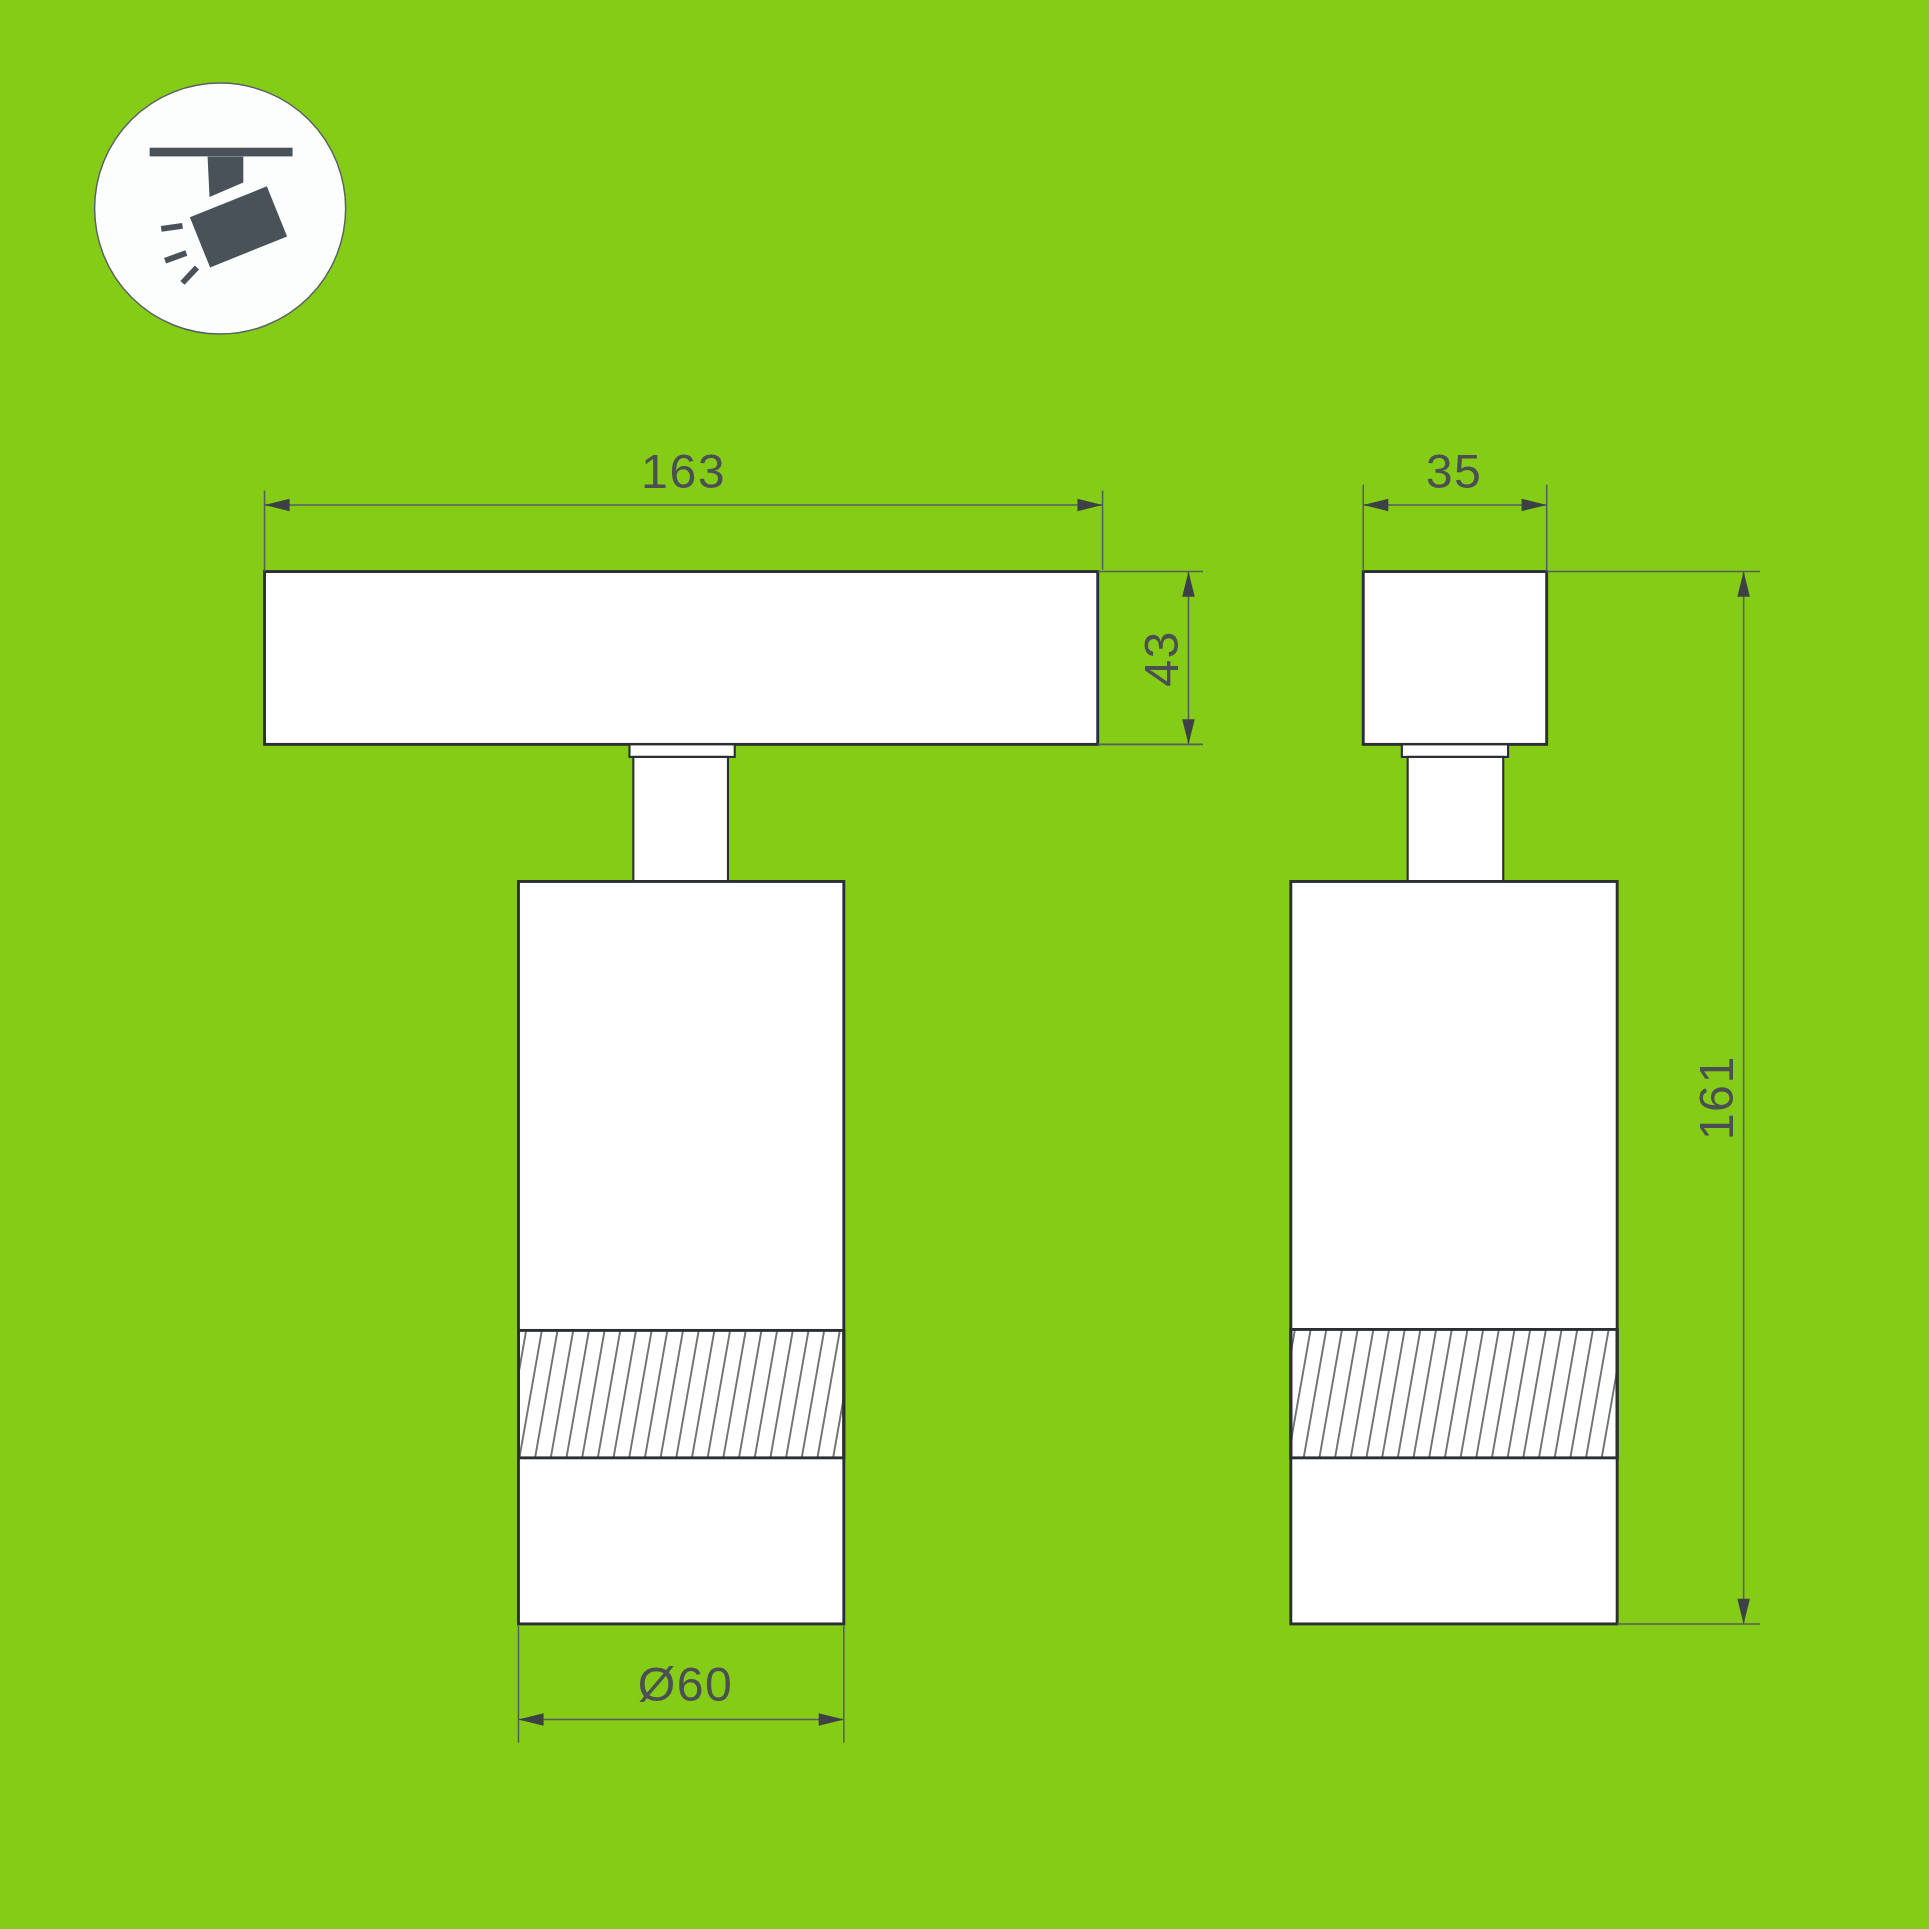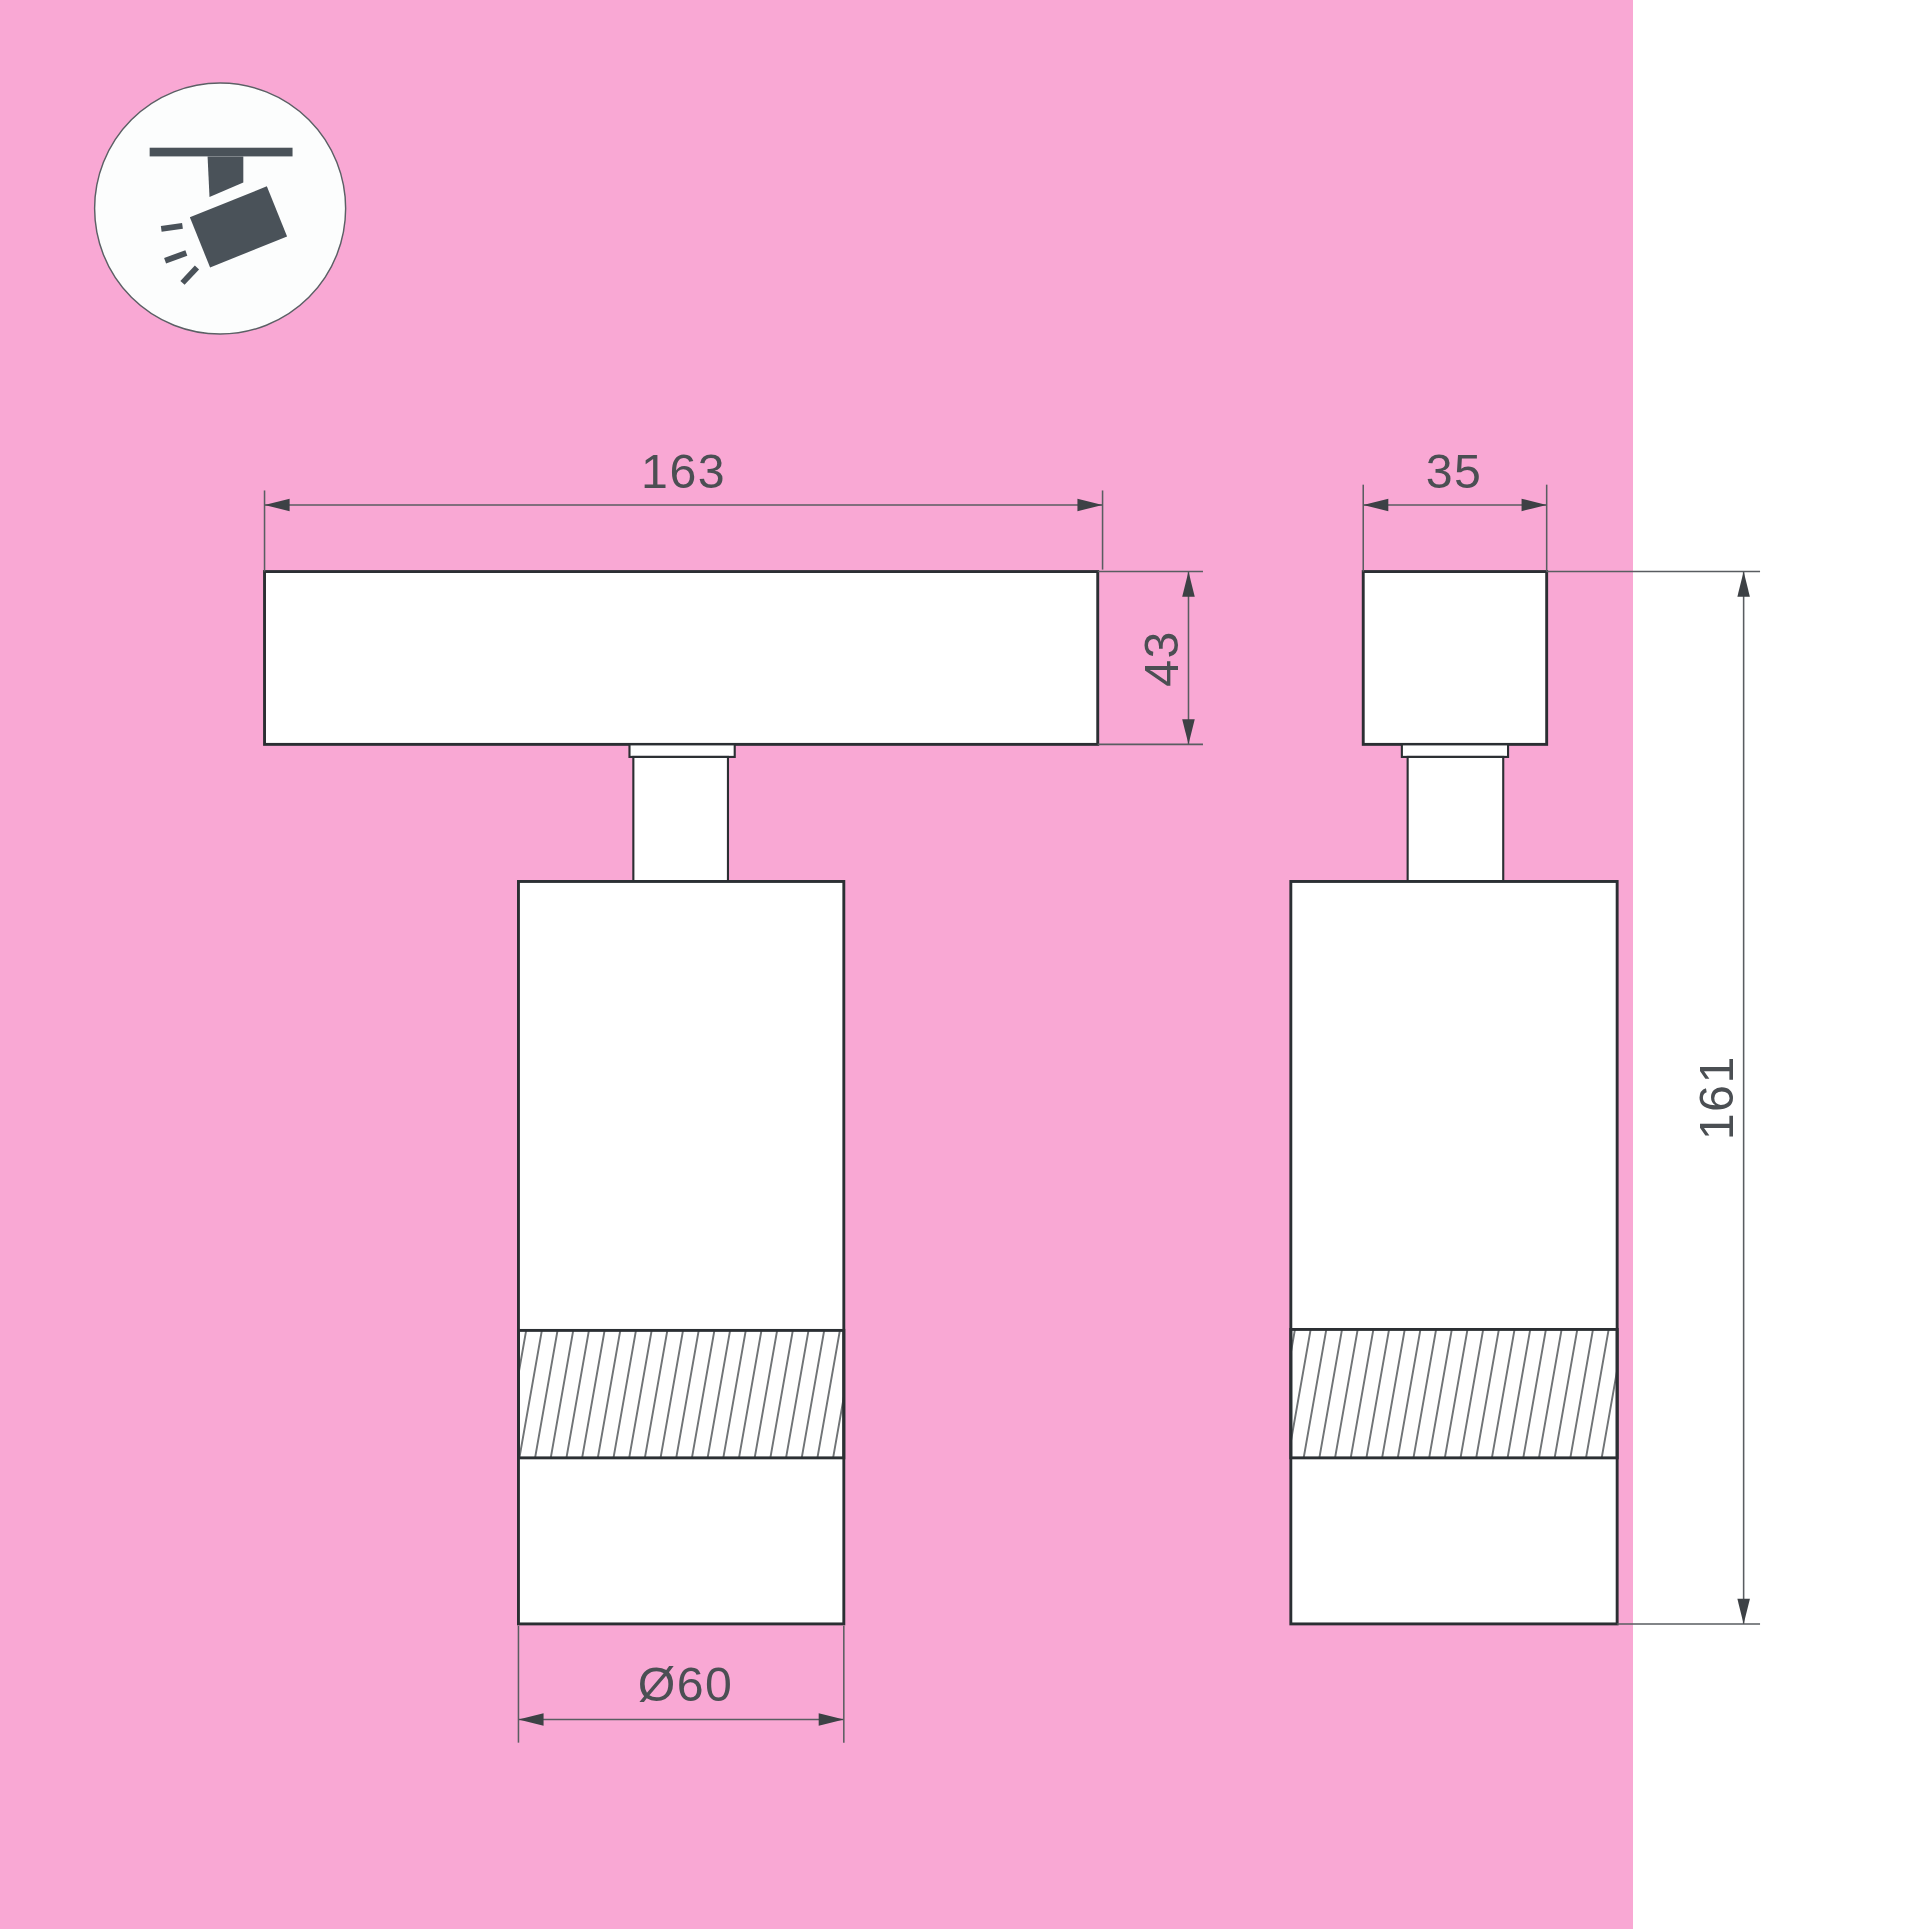--- a/index.html
+++ b/index.html
@@ -2,23 +2,23 @@
 <html><head>
 <meta charset="utf-8">
 <style>
   html, body {
     margin: 0;
     padding: 0;
     background: #ffffff;
   }
   .canvas {
     position: relative;
-    width: 1633px;
+    width: 1929px;
     height: 1929px;
-    background: #f9a8d4;
+    background: #84cc16;
     font-family: "Liberation Sans", sans-serif;
     text-align: center;
   }
   svg { display: block; }
   .dim-text {
     font-family: "Liberation Sans", "DejaVu Sans", sans-serif;
     font-size: 50px;
     letter-spacing: 1.5px;
     fill: #4b4f53;
   }

